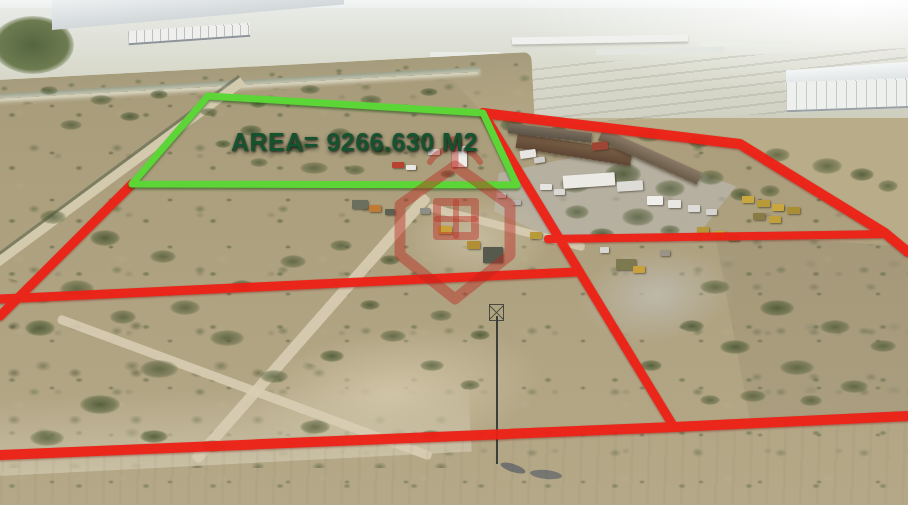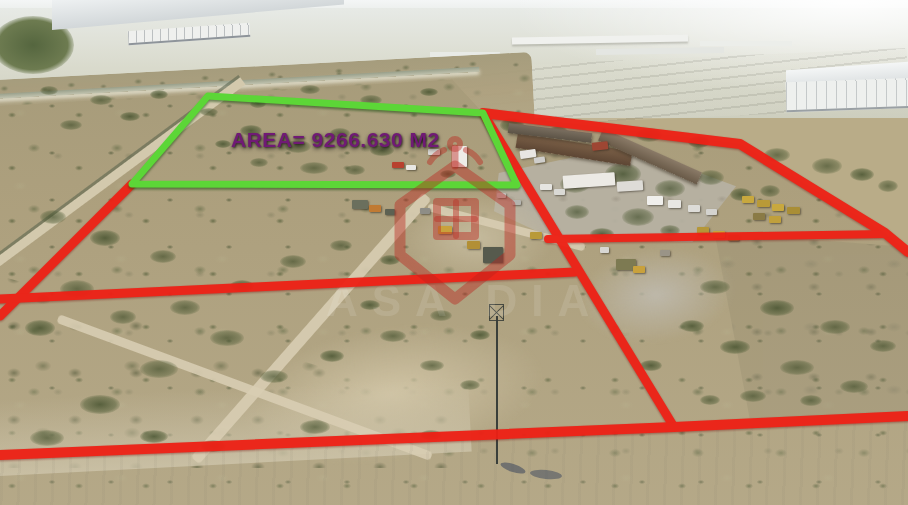--- a/index.html
+++ b/index.html
@@ -96,21 +96,21 @@
   .pole{left:496px;top:316px;width:2px;height:148px;background:#3a3f3a;}
   .pole-top{left:489px;top:304px;width:15px;height:17px;border:1px solid rgba(55,60,55,.85);
     background:linear-gradient(45deg,transparent 46%,rgba(55,60,55,.8) 48% 52%,transparent 54%),
                linear-gradient(-45deg,transparent 46%,rgba(55,60,55,.8) 48% 52%,transparent 54%);}
   .pshadow1{left:500px;top:464px;width:26px;height:8px;background:rgba(45,60,88,.5);
     transform:rotate(18deg);border-radius:50%;}
   .pshadow2{left:530px;top:470px;width:32px;height:9px;background:rgba(45,60,88,.45);
     transform:rotate(6deg);border-radius:50%;}
   
   #overlay-svg{left:0;top:0;}
-  .area-label{left:231px;top:128px;font-size:21px;font-weight:bold;letter-spacing:.5px;color:#701a75;
+  .area-label{left:231px;top:128px;font-size:25px;font-weight:bold;letter-spacing:.5px;color:#14532d;
     text-shadow:0 2px 4px rgba(0,0,0,.6),1px 1px 2px rgba(0,0,0,.5);white-space:nowrap;}
   .wm-text{left:326px;top:276px;width:360px;font-size:44px;font-weight:bold;color:#fff;
     opacity:.11;letter-spacing:14px;white-space:nowrap;}
 </style>
 </head>
 <body>
 
 <div id="stage">
 
   <div class="sky"></div>
@@ -265,21 +265,20 @@
       <div class="sprite" style="left: 497px; top: 193px; width: 9px; height: 5px; background: rgb(194, 193, 188); transform: rotate(0deg);"></div>
       <div class="sprite" style="left: 512px; top: 200px; width: 9px; height: 5px; background: rgb(181, 180, 175); transform: rotate(0deg);"></div>
     </div>
 
   <div class="bottom-road"></div>
   <div class="pole"></div>
   <div class="pole-top"></div>
   <div class="pshadow1"></div>
   <div class="pshadow2"></div>
 
-  <div class="wm-text">ASA DIA</div>
 
   <svg id="overlay-svg" width="908" height="505" viewBox="0 0 908 505">
     <g fill="none" stroke-linecap="round" stroke-linejoin="round">
       <g stroke="#ee2015" stroke-width="9" opacity="0.95" style="filter:drop-shadow(0 1px 1px rgba(110,0,0,.45))">
         <polyline points="132,184 0,316"></polyline>
         <polyline points="0,299 575,272"></polyline>
         <polyline points="483,113 674,427"></polyline>
         <polyline stroke-width="10" points="483,113 740,144 885,233 908,252"></polyline>
         <polyline stroke-width="8" points="548,239 886,234"></polyline>
         <polyline stroke-width="10" points="0,455 674,427 908,416"></polyline>

